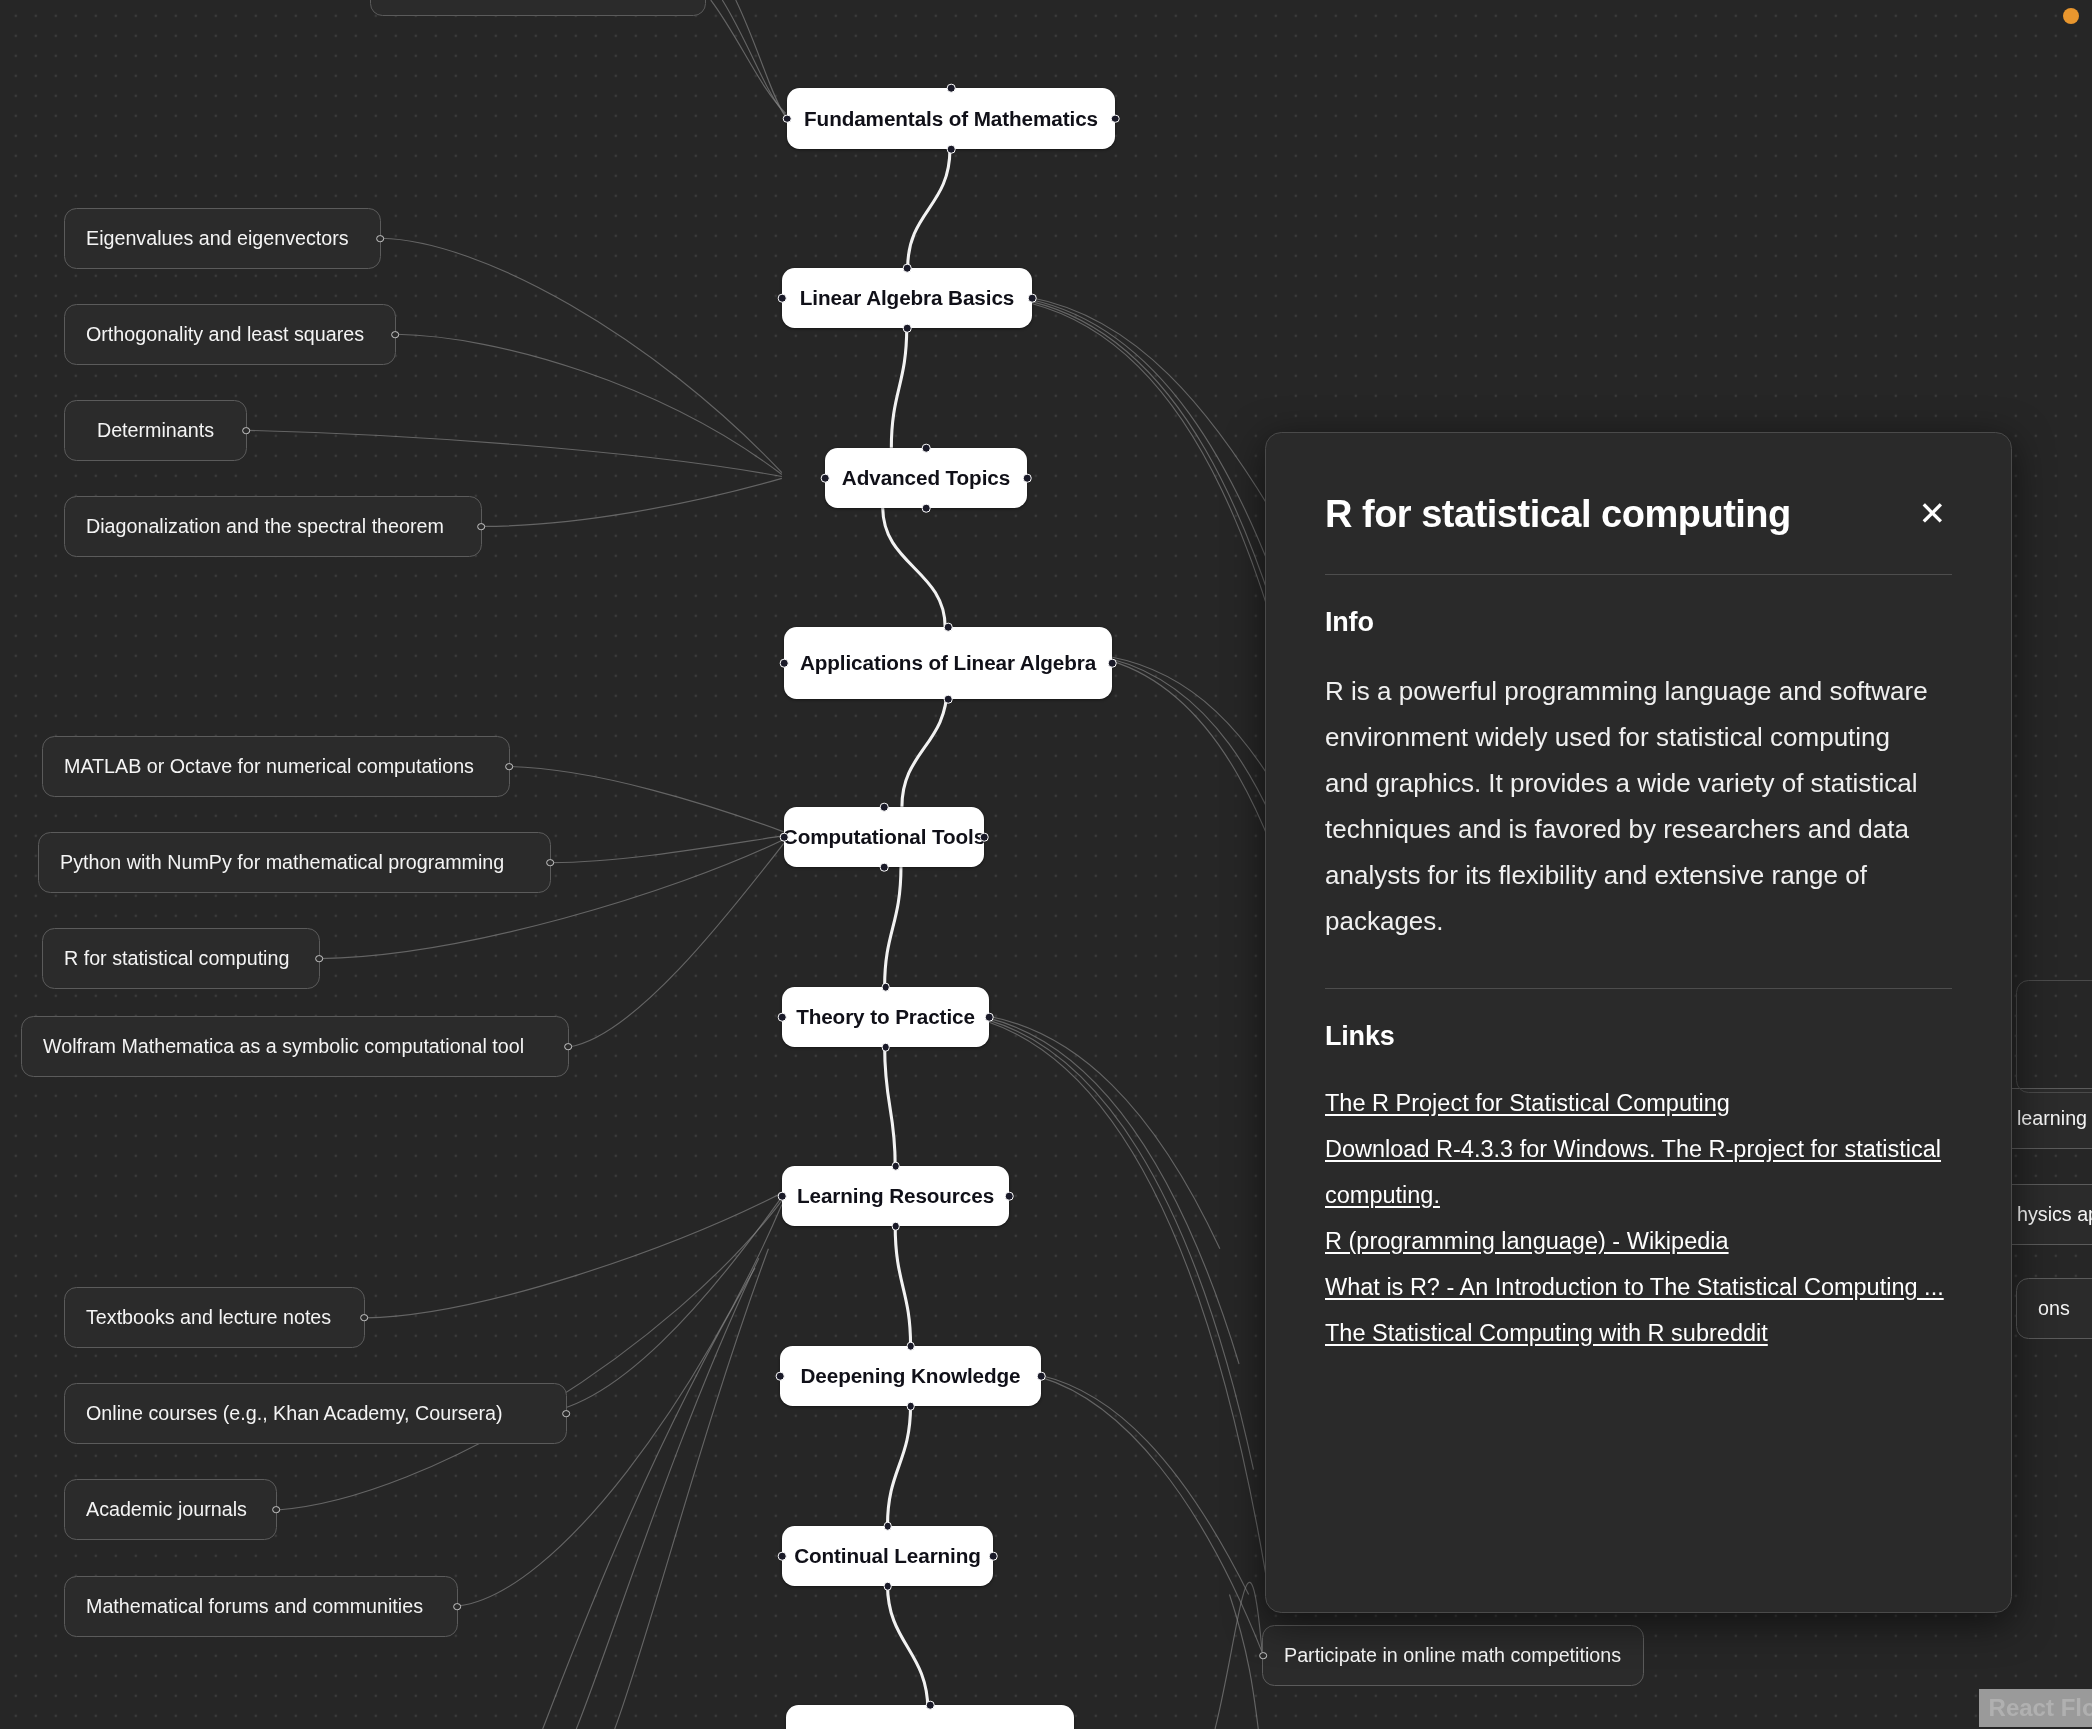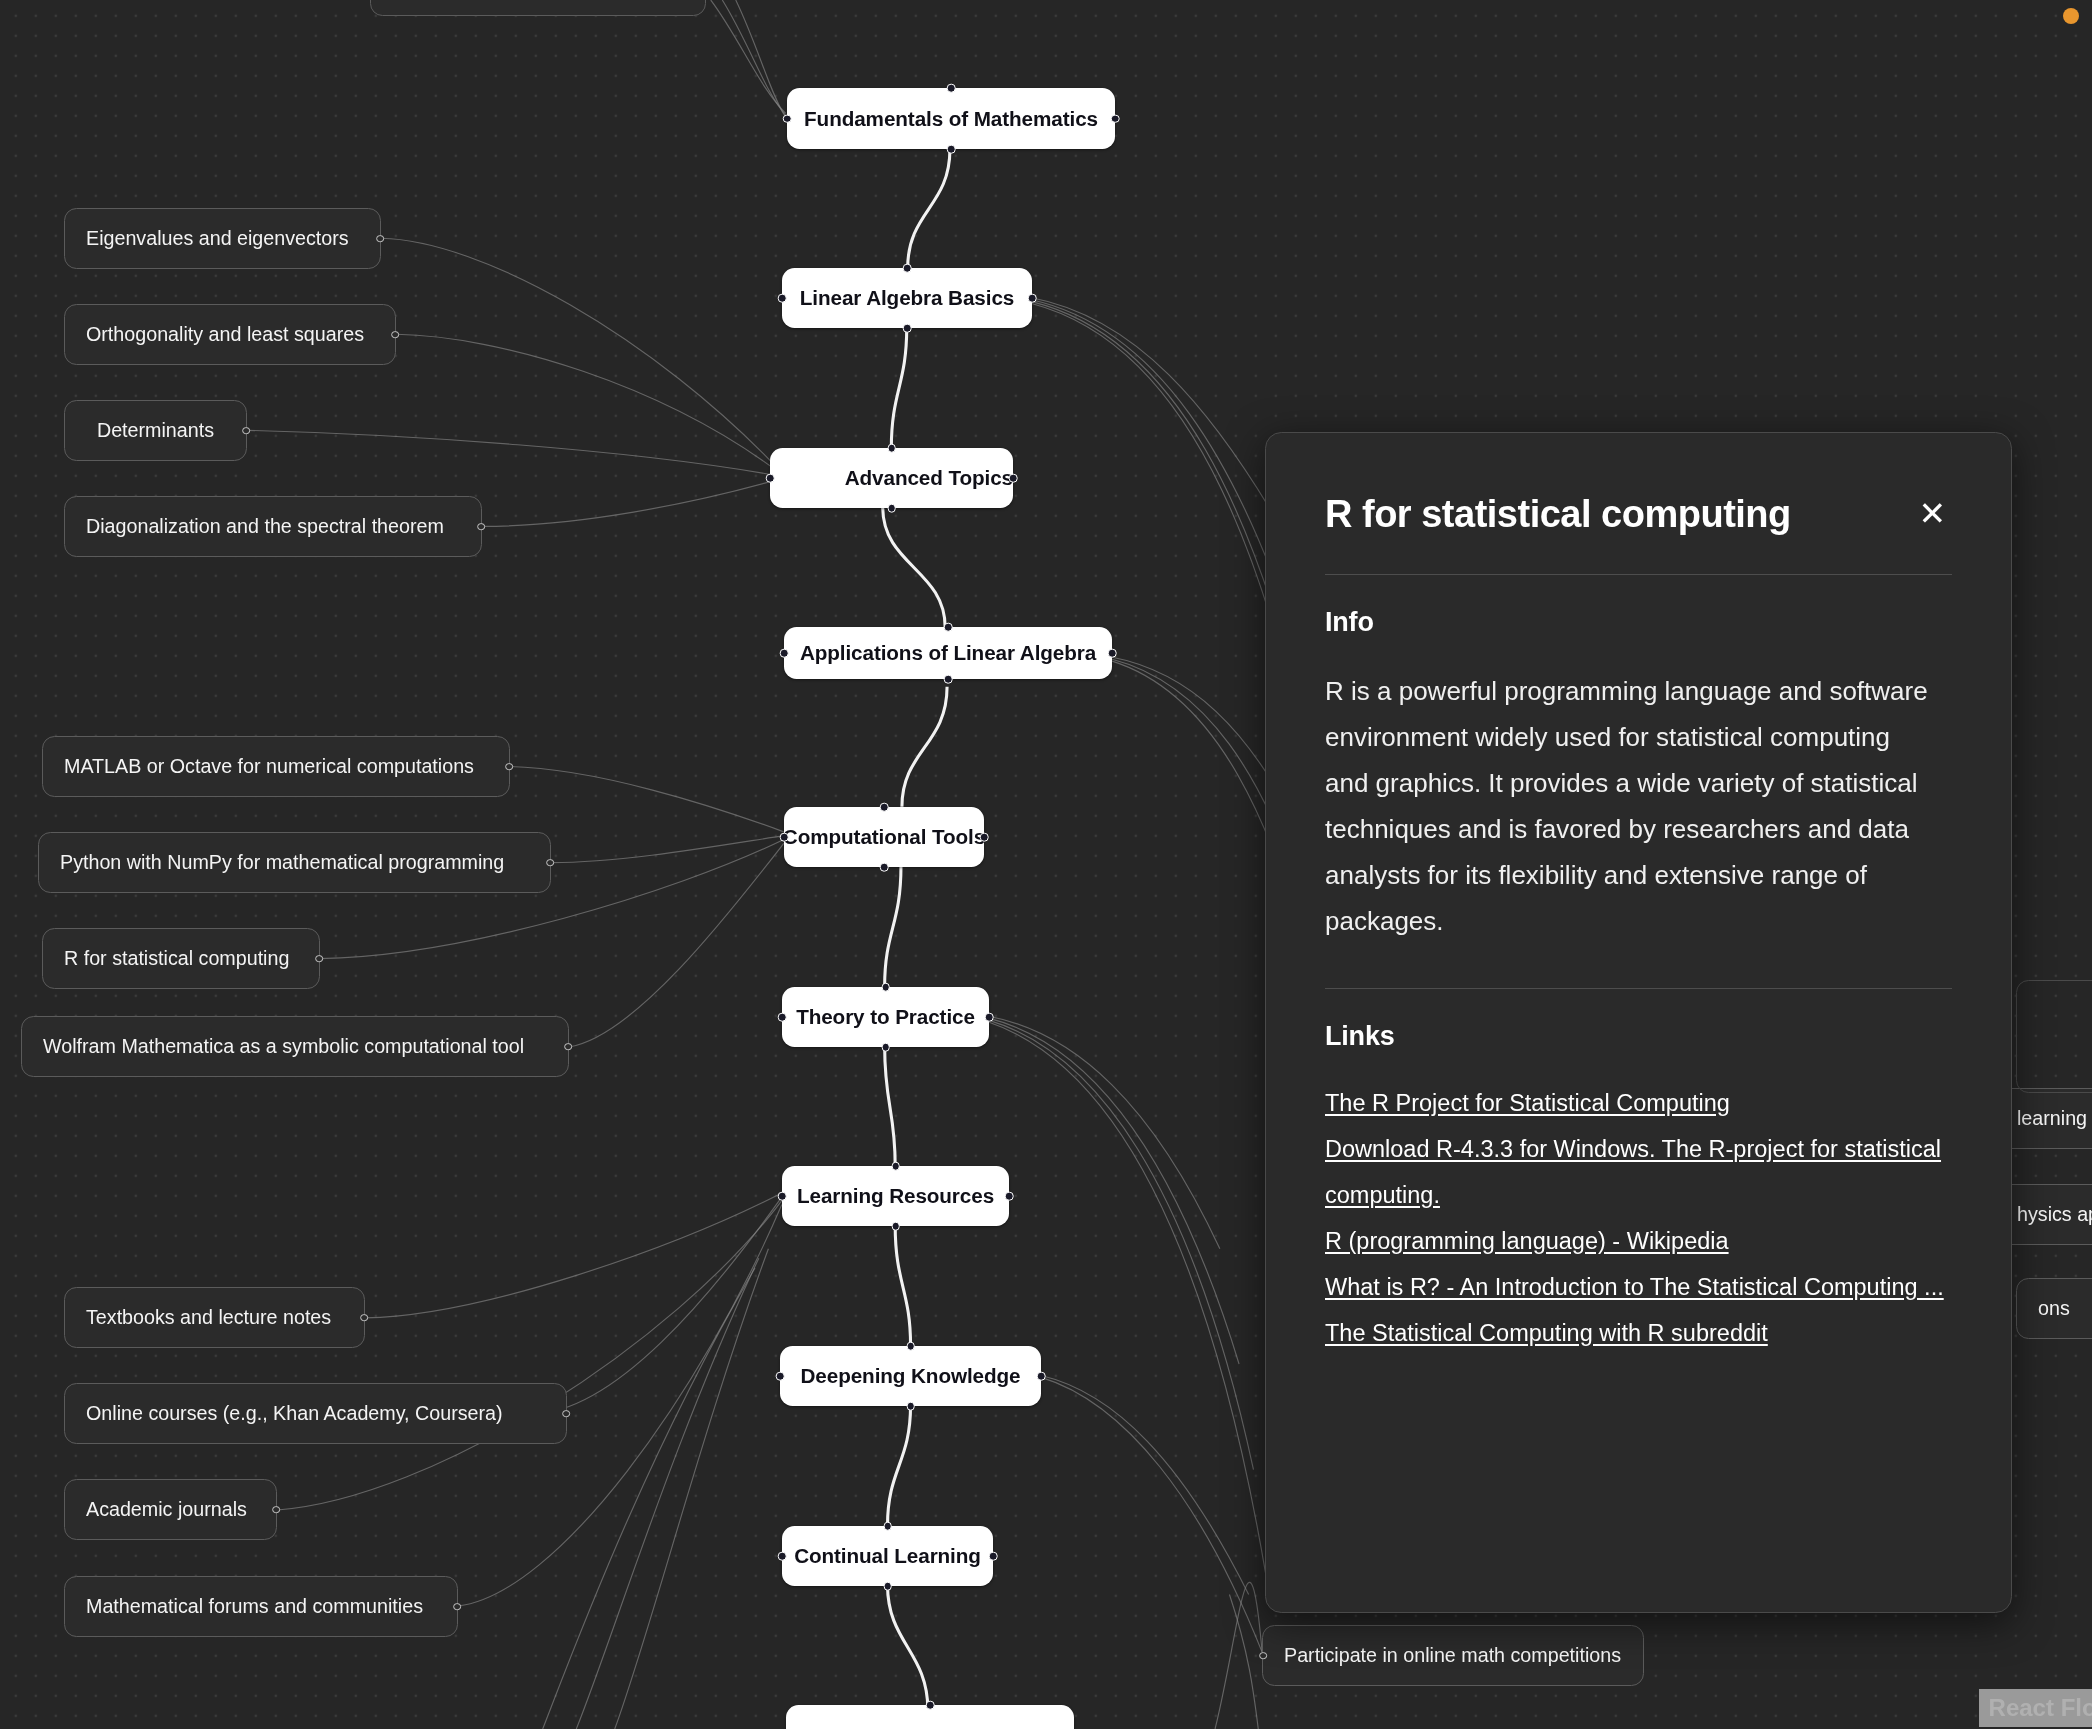--- a/index.html
+++ b/index.html
@@ -213,29 +213,29 @@
   </div>
 
   <div class="node main" style="left:782px; top:268px; width:250px; height:60px;">
     <span class="h left"></span>
     <span class="h right"></span>
     <span class="h top"></span>
     <span class="h bot"></span>
     <span class="lbl">Linear Algebra Basics</span>
   </div>
 
-  <div class="node main" style="left:770px; top:448px; width:243px; height:60px;justify-content:flex-end;">
+  <div class="node main" style="left:825px; top:448px; width:202px; height:60px;">
     <span class="h left"></span>
     <span class="h right"></span>
     <span class="h top"></span>
     <span class="h bot"></span>
     <span class="lbl">Advanced Topics</span>
   </div>
 
-  <div class="node main" style="left:784px; top:627px; width:328px; height:52px;">
+  <div class="node main" style="left:784px; top:627px; width:328px; height:72px;">
     <span class="h left"></span>
     <span class="h right"></span>
     <span class="h top"></span>
     <span class="h bot"></span>
     <span class="lbl">Applications of Linear Algebra</span>
   </div>
 
   <div class="node main" style="left:784px; top:807px; width:200px; height:60px;">
     <span class="h left"></span>
     <span class="h right"></span>

